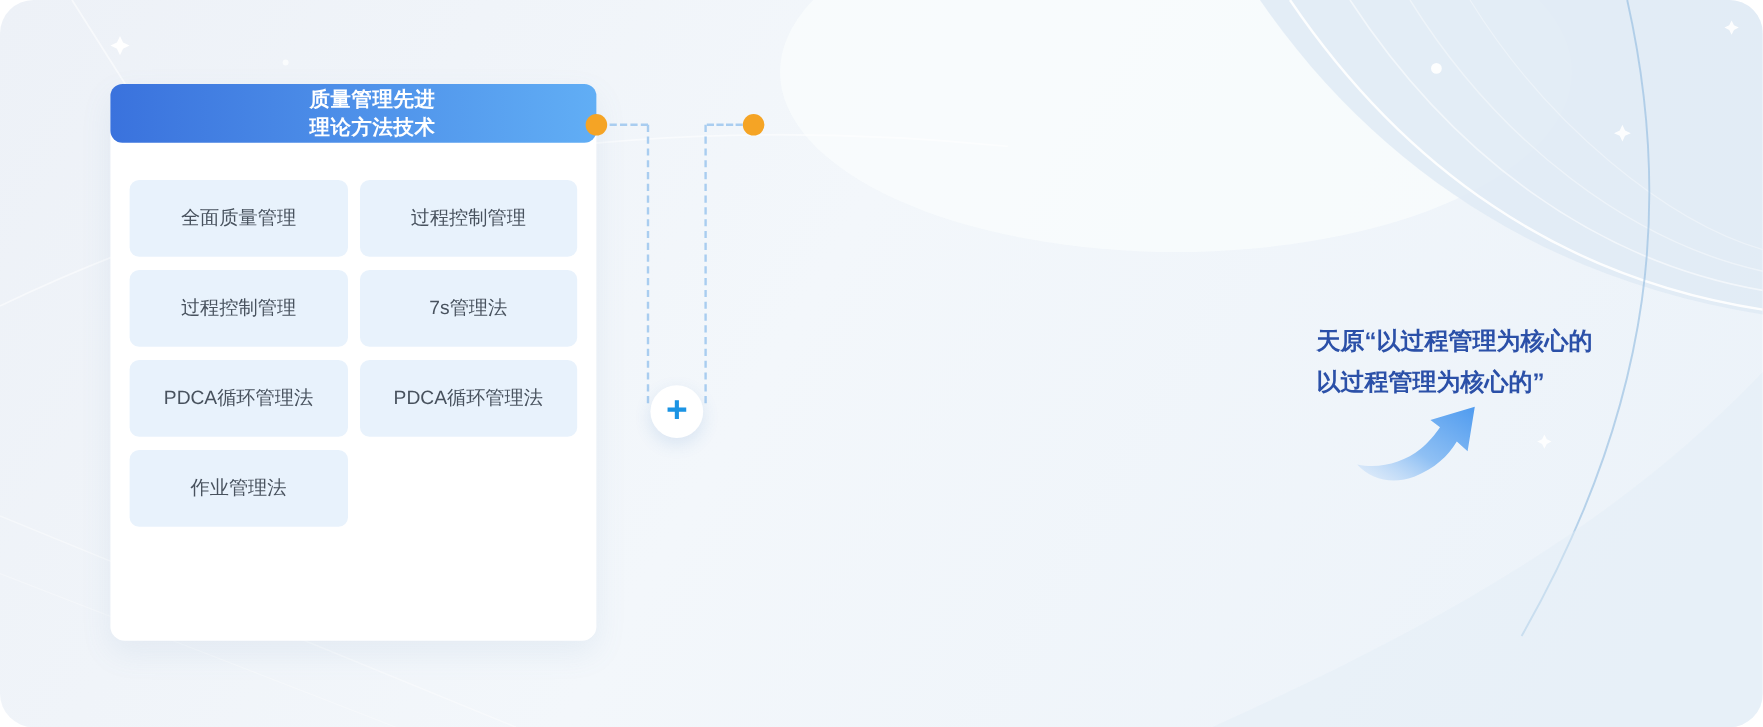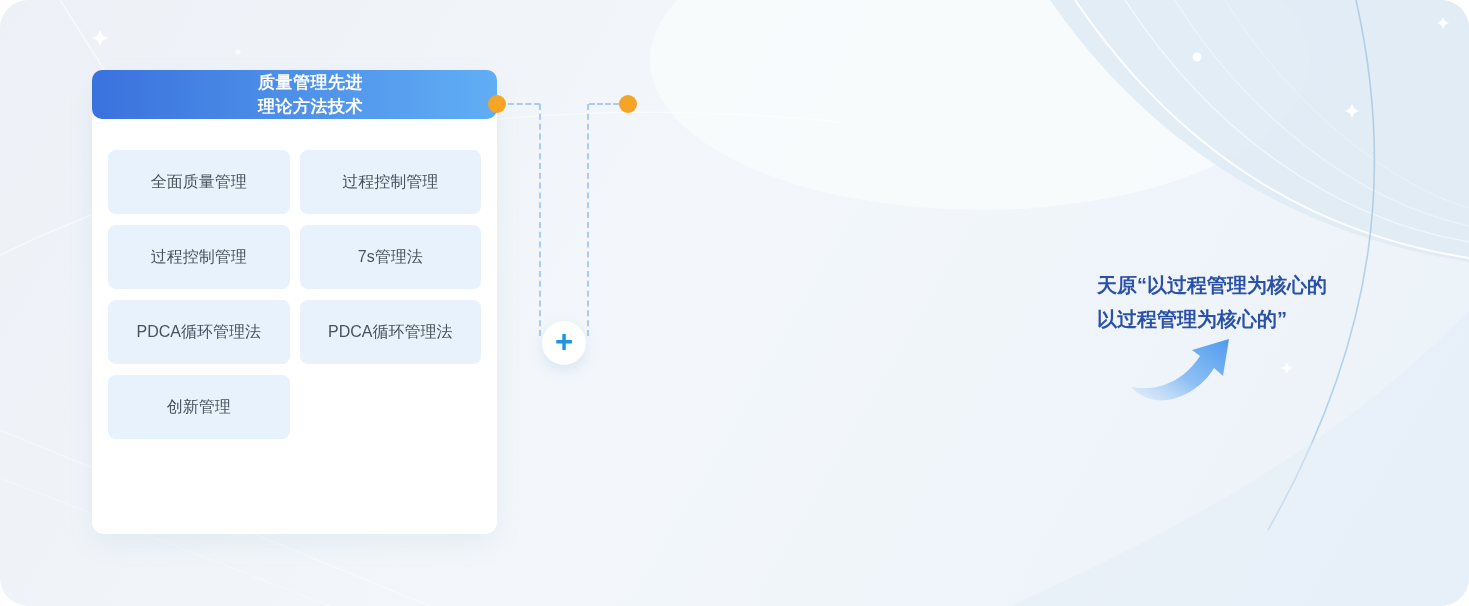--- a/index.html
+++ b/index.html
@@ -89,21 +89,21 @@
       <span>质量管理先进</span>
       <span>理论方法技术</span>
     </header>
     <div class="grid">
       <div class="cell">全面质量管理</div>
       <div class="cell">过程控制管理</div>
       <div class="cell">过程控制管理</div>
       <div class="cell">7s管理法</div>
       <div class="cell">PDCA循环管理法</div>
       <div class="cell">PDCA循环管理法</div>
-      <div class="cell">创新管理</div>
+      <div class="cell">作业管理法</div>
     </div>
   </section>
 
 
   <div class="dot dot-left"></div>
   <div class="dot dot-right"></div>
   <div class="dash-h dash-h-left"></div>
   <div class="dash-h dash-h-right"></div>
   <div class="dash-v dash-v-left"></div>
   <div class="dash-v dash-v-right"></div>

